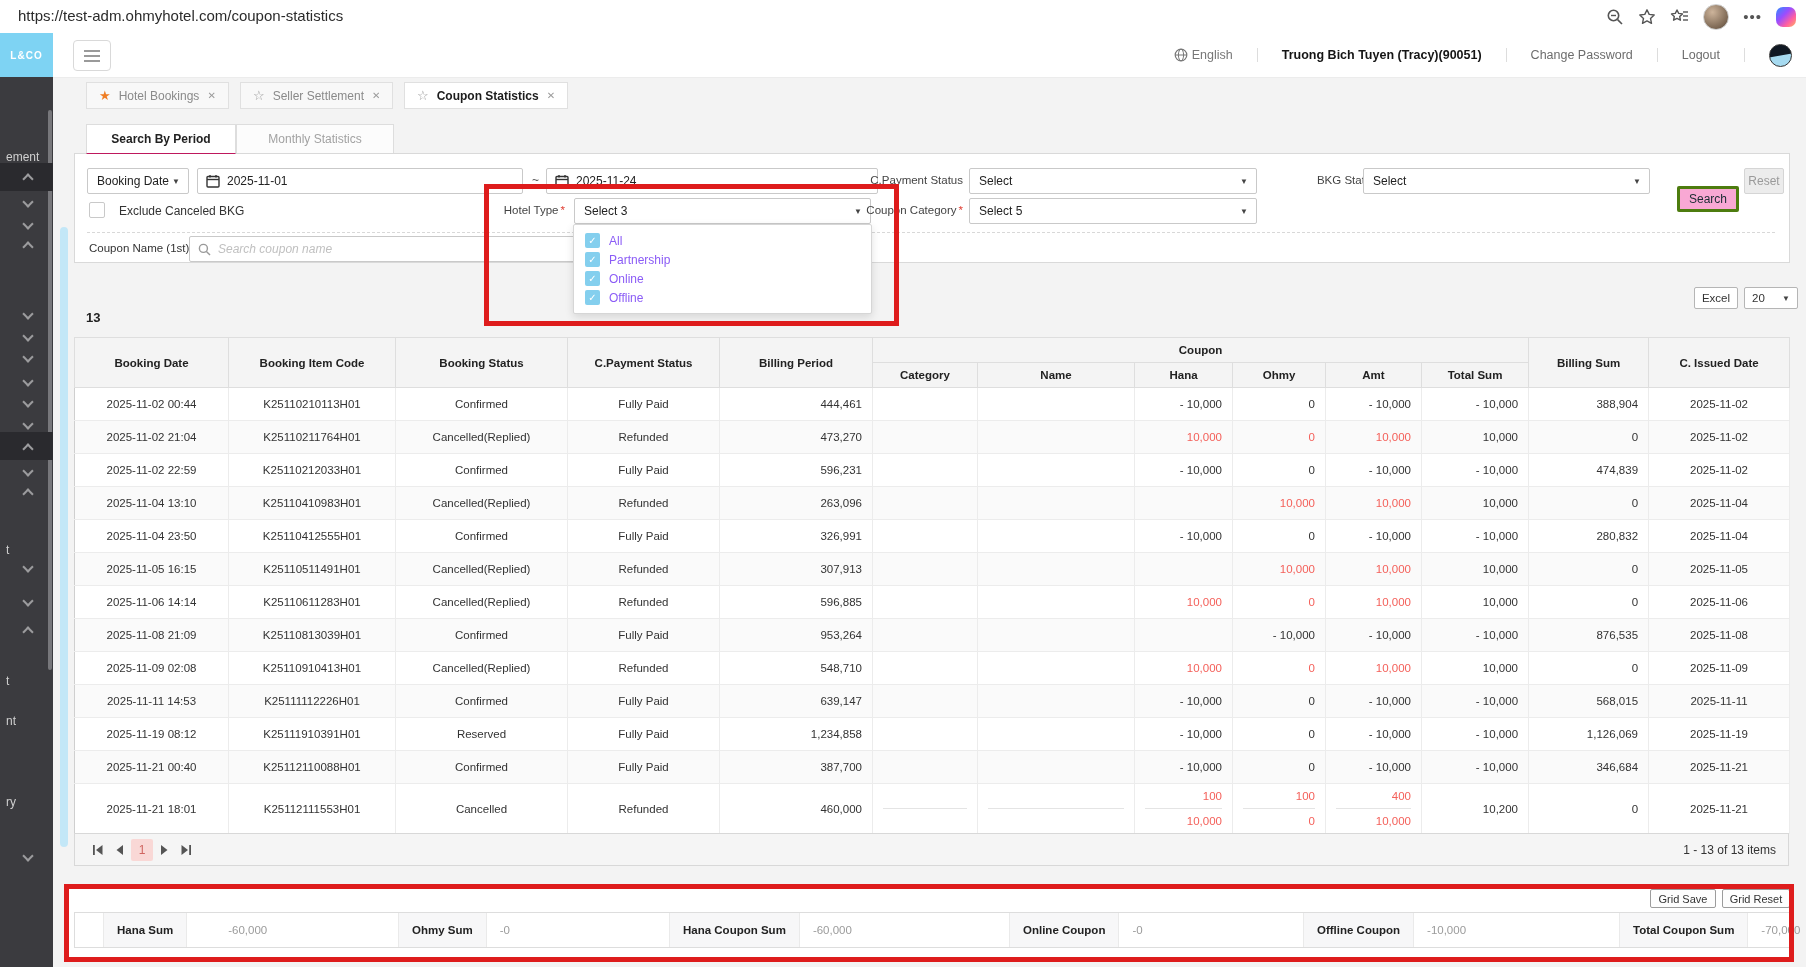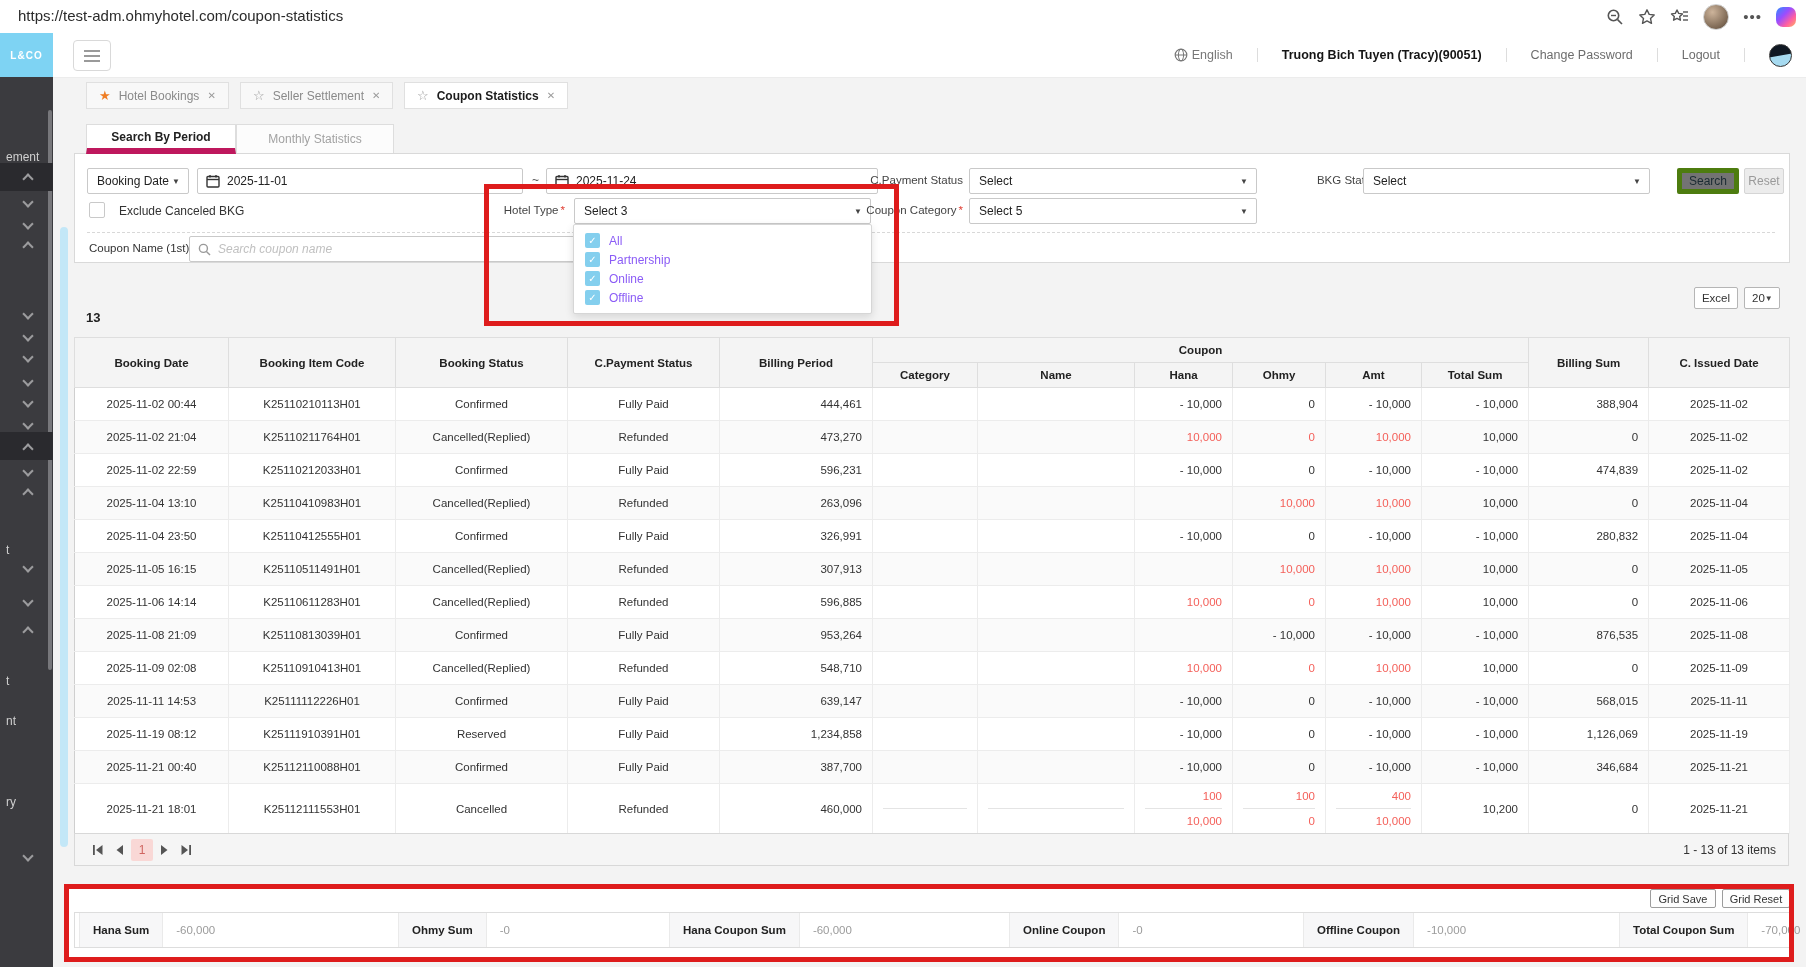--- a/index.html
+++ b/index.html
@@ -39,31 +39,31 @@
 
   
   .tab{top:82px;height:27px;display:flex;align-items:center;gap:8px;padding:0 12px;border:1px solid #e0e0e0;background:#f8f8f8;font-size:12px;color:#8a8a8a;box-sizing:border-box;cursor:pointer;}
   .tab.active{background:#fff;color:#1c1c1c;font-weight:bold;}
   .tab .star-filled{color:#ef7d24;font-size:13px;}
   .tab .star-outline{color:#9a9a9a;font-size:13px;}
   .tab .tab-close{color:#9a9a9a;font-size:10px;font-weight:normal;}
 
   
   .subtab{top:124px;height:30px;display:flex;align-items:center;justify-content:center;border:1px solid #ddd;background:#fff;font-size:12px;box-sizing:border-box;cursor:pointer;}
-  .subtab.active{color:#222;font-weight:bold;border-bottom:6px solid #be185d;z-index:3;}
+  .subtab.active{color:#222;font-weight:bold;border-bottom:1px solid #be185d;z-index:3;}
   .subtab.inactive{color:#a2a2a2;background:#fcfcfc;}
 
   
   .filter-box{left:74px;top:153px;width:1716px;height:110px;background:#fff;border:1px solid #d9d9d9;box-sizing:border-box;z-index:2;}
   .ctl{position:absolute;height:26px;border:1px solid #c9c9c9;border-radius:2px;background:#fff;display:flex;align-items:center;font-size:12px;color:#222;box-sizing:border-box;}
   .ctl .caret{margin-left:auto;padding-right:8px;color:#444;font-size:8px;}
   .ctl .val{padding-left:9px;white-space:nowrap;}
   .lbl{position:absolute;font-size:11.5px;color:#444;white-space:nowrap;}
   .req{color:#e03c31;margin-left:2px;}
-  .btn-search{position:absolute;height:26px;background:#737373;border:5px solid #4d7c0f;border-radius:2px;font-size:12px;color:#1b2b33;display:flex;align-items:center;justify-content:center;cursor:pointer;box-sizing:border-box;}
+  .btn-search{position:absolute;height:26px;background:#f9a8d4;border:3px solid #4d7c0f;border-radius:2px;font-size:12px;color:#1b2b33;display:flex;align-items:center;justify-content:center;cursor:pointer;box-sizing:border-box;margin-top:18px;}
   .btn-reset{position:absolute;height:26px;background:#ececec;border:1px solid #d5d5d5;border-radius:2px;font-size:12px;color:#9a9a9a;display:flex;align-items:center;justify-content:center;box-sizing:border-box;}
   .chkbox{position:absolute;width:16px;height:16px;border:1px solid #c9c9c9;border-radius:2px;background:#fff;box-sizing:border-box;cursor:pointer;}
   .dash-div{position:absolute;border-top:1px dashed #d8d8d8;}
   .tilde{position:absolute;font-size:12px;color:#555;}
   .cal-icon,.mag-icon{display:inline-flex;margin:0 7px 0 8px;}
   .placeholder{color:#c0c0c0;font-style:italic;}
 
   
   .dd-popup{left:573px;top:224px;width:297px;background:#fff;border:1px solid #d6d6d6;border-radius:2px;box-shadow:0 3px 8px rgba(0,0,0,.12);padding:6px 0;z-index:4;}
   .dd-item{display:flex;align-items:center;gap:9px;height:19px;padding:0 11px;cursor:pointer;}
@@ -301,21 +301,21 @@
           <span class="dd-lab">Online</span>
         </div>
         <div class="dd-item">
           <span class="cb">✓</span>
           <span class="dd-lab">Offline</span>
         </div>
       </div>
   </div>
 
   <div class="abs btn-plain" style="left:1694px;top:287px;width:44px;">Excel</div>
-  <div class="abs btn-plain" style="left:1744px;top:287px;width:36px;justify-content:space-between;padding:0 7px;">
+  <div class="abs btn-plain" style="left:1744px;top:287px;width:54px;justify-content:space-between;padding:0 7px;">
     <span>20</span>
       <span style="font-size:8px;color:#444;">▼</span>
   </div>
   <div class="abs count-label">13</div>
 
   <div class="abs grid-wrap">
     <table class="grid">
       <colgroup>
         <col style="width:154px">
           <col style="width:167px">
@@ -710,21 +710,21 @@
           <rect x="9.2" y="0" width="1.8" height="10" fill="#555"></rect>
         </svg>
       </span>
     <span class="pg-info">1 - 13 of 13 items</span>
   </div>
 
   <div class="abs footer-white"></div>
   <div class="abs grid-btn" style="left:1650px;width:66px;">Grid Save</div>
   <div class="abs grid-btn" style="left:1722px;width:68px;">Grid Reset</div>
   <div class="abs summary-bar">
-      <div class="sum-sec" style="left: 4px;">
+      <div class="sum-sec" style="left: 28px; gap: 28px;">
         <div class="sum-lab">Hana Sum</div>
         <div class="sum-val">-60,000</div>
       </div>
       <div class="sum-sec" style="left: 323px;">
         <div class="sum-lab">Ohmy Sum</div>
         <div class="sum-val">-0</div>
       </div>
       <div class="sum-sec" style="left: 594px;">
         <div class="sum-lab">Hana Coupon Sum</div>
         <div class="sum-val">-60,000</div>

